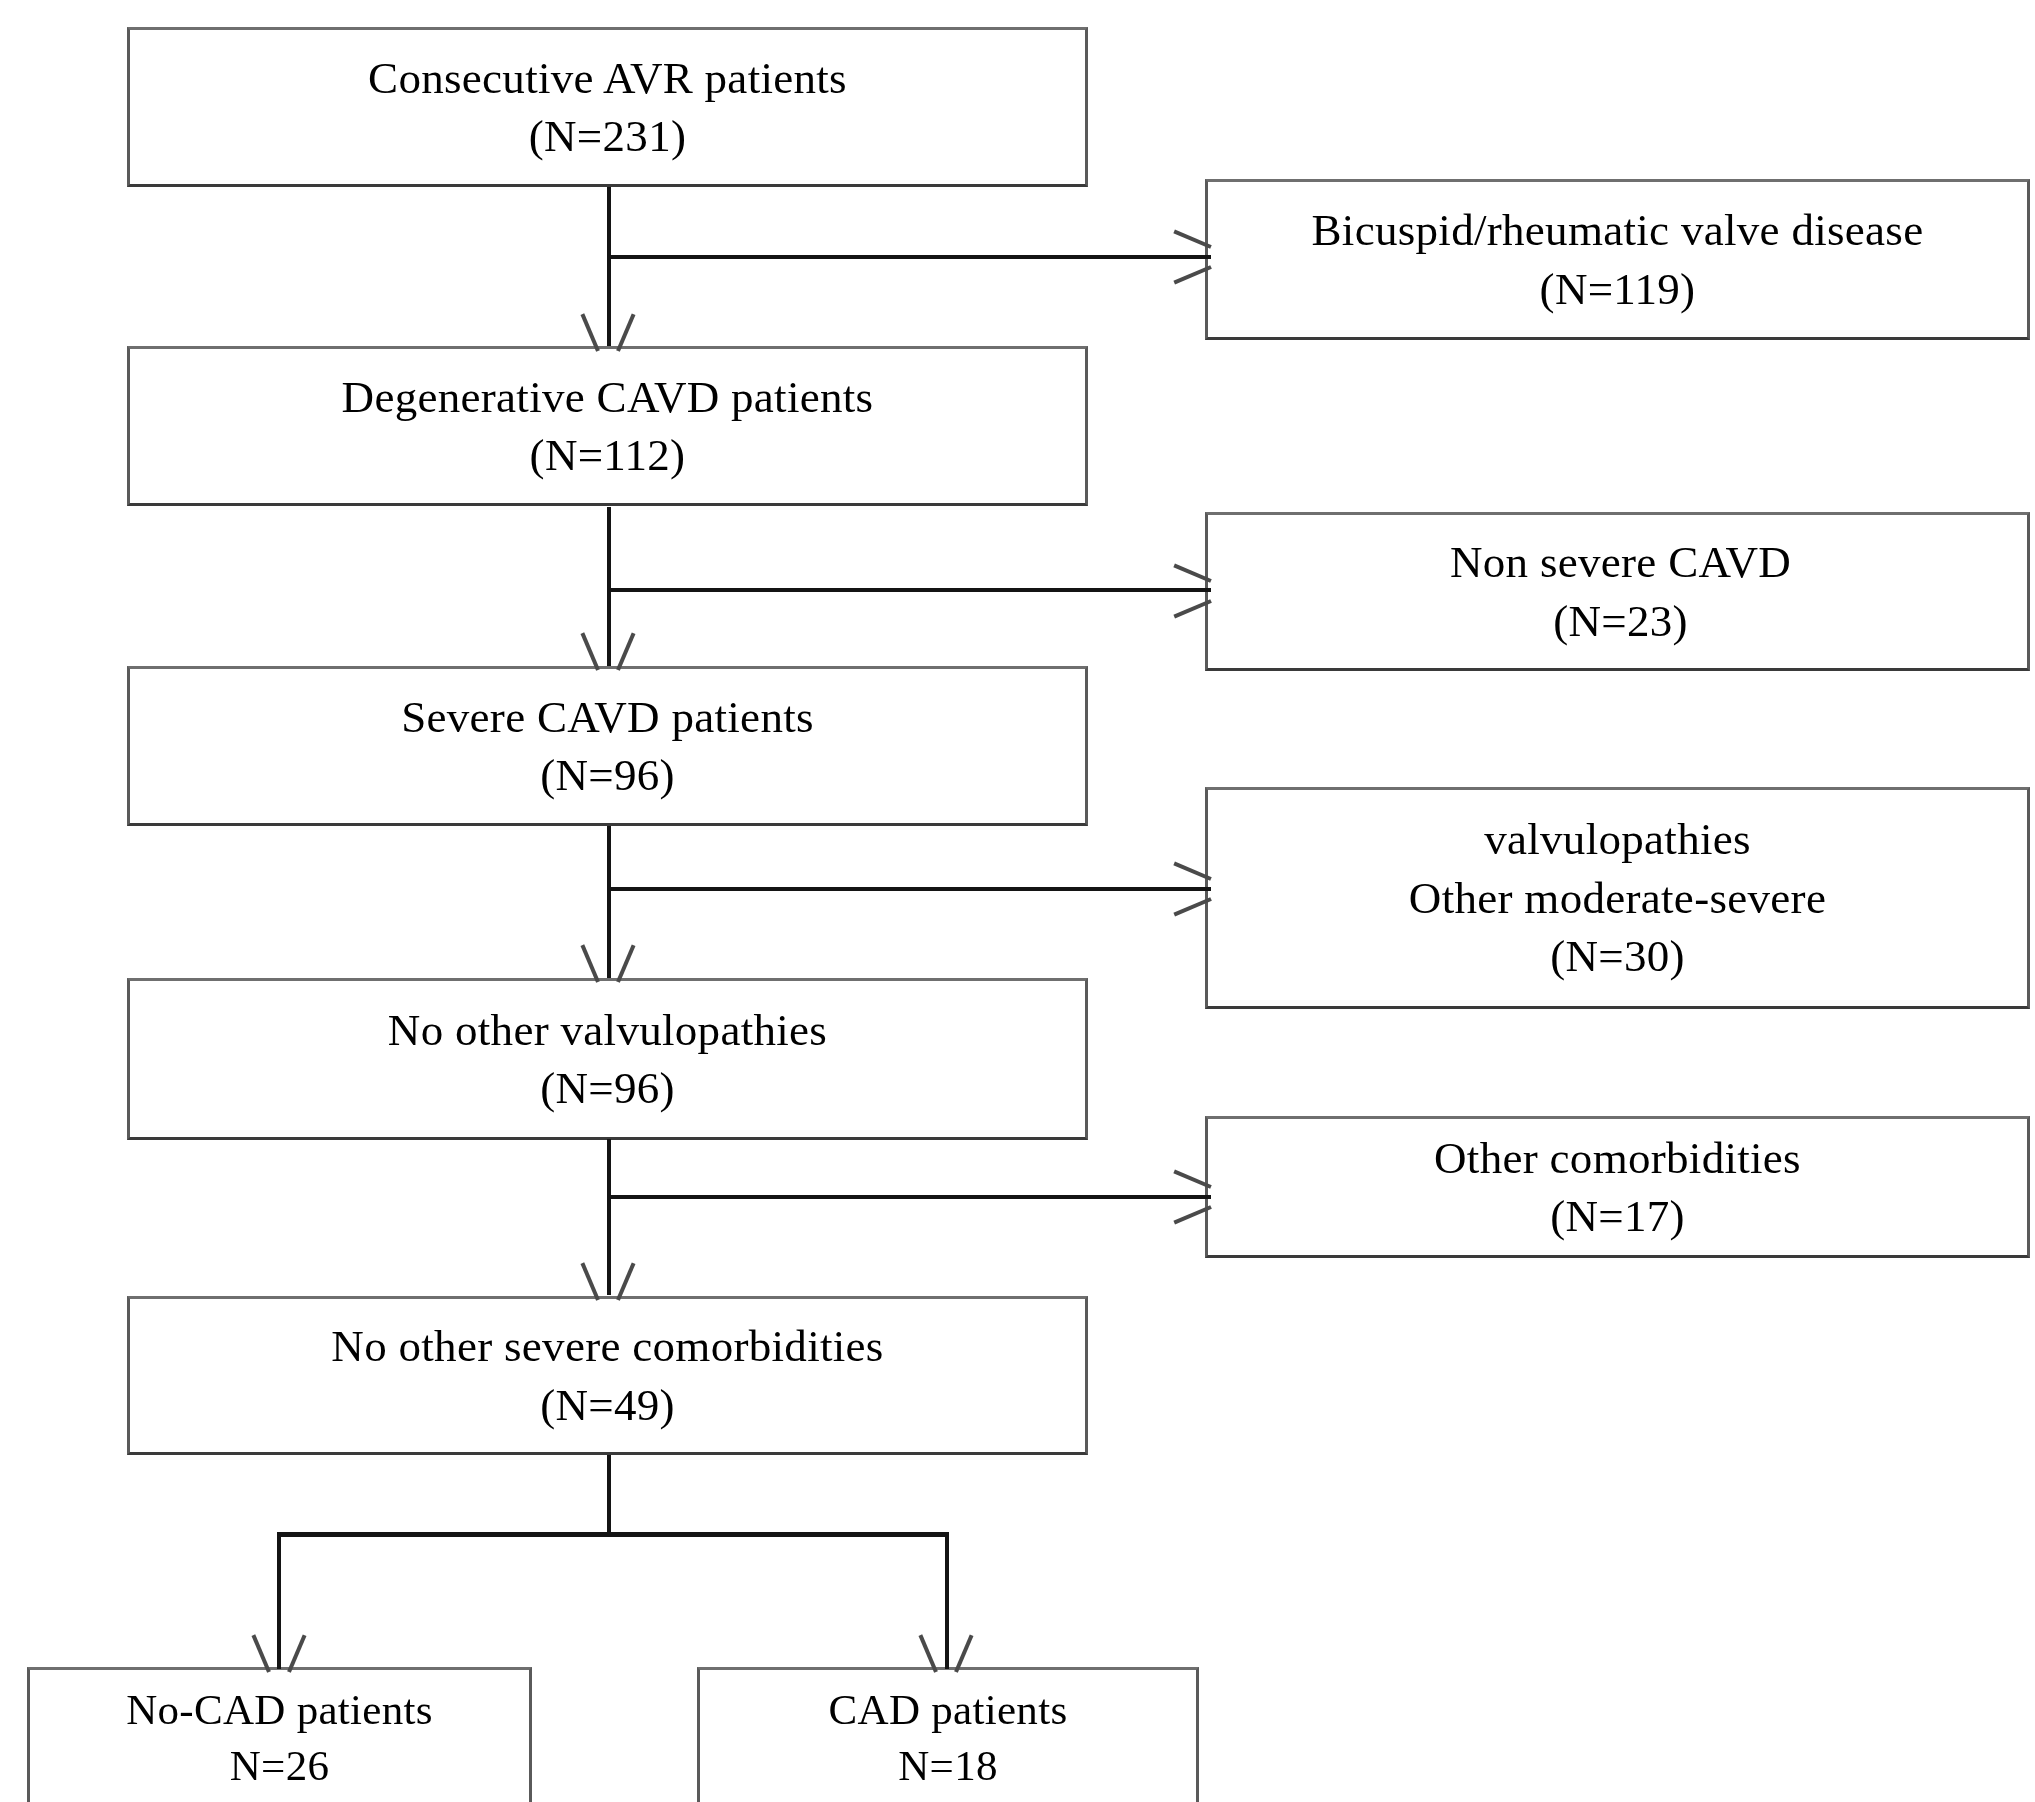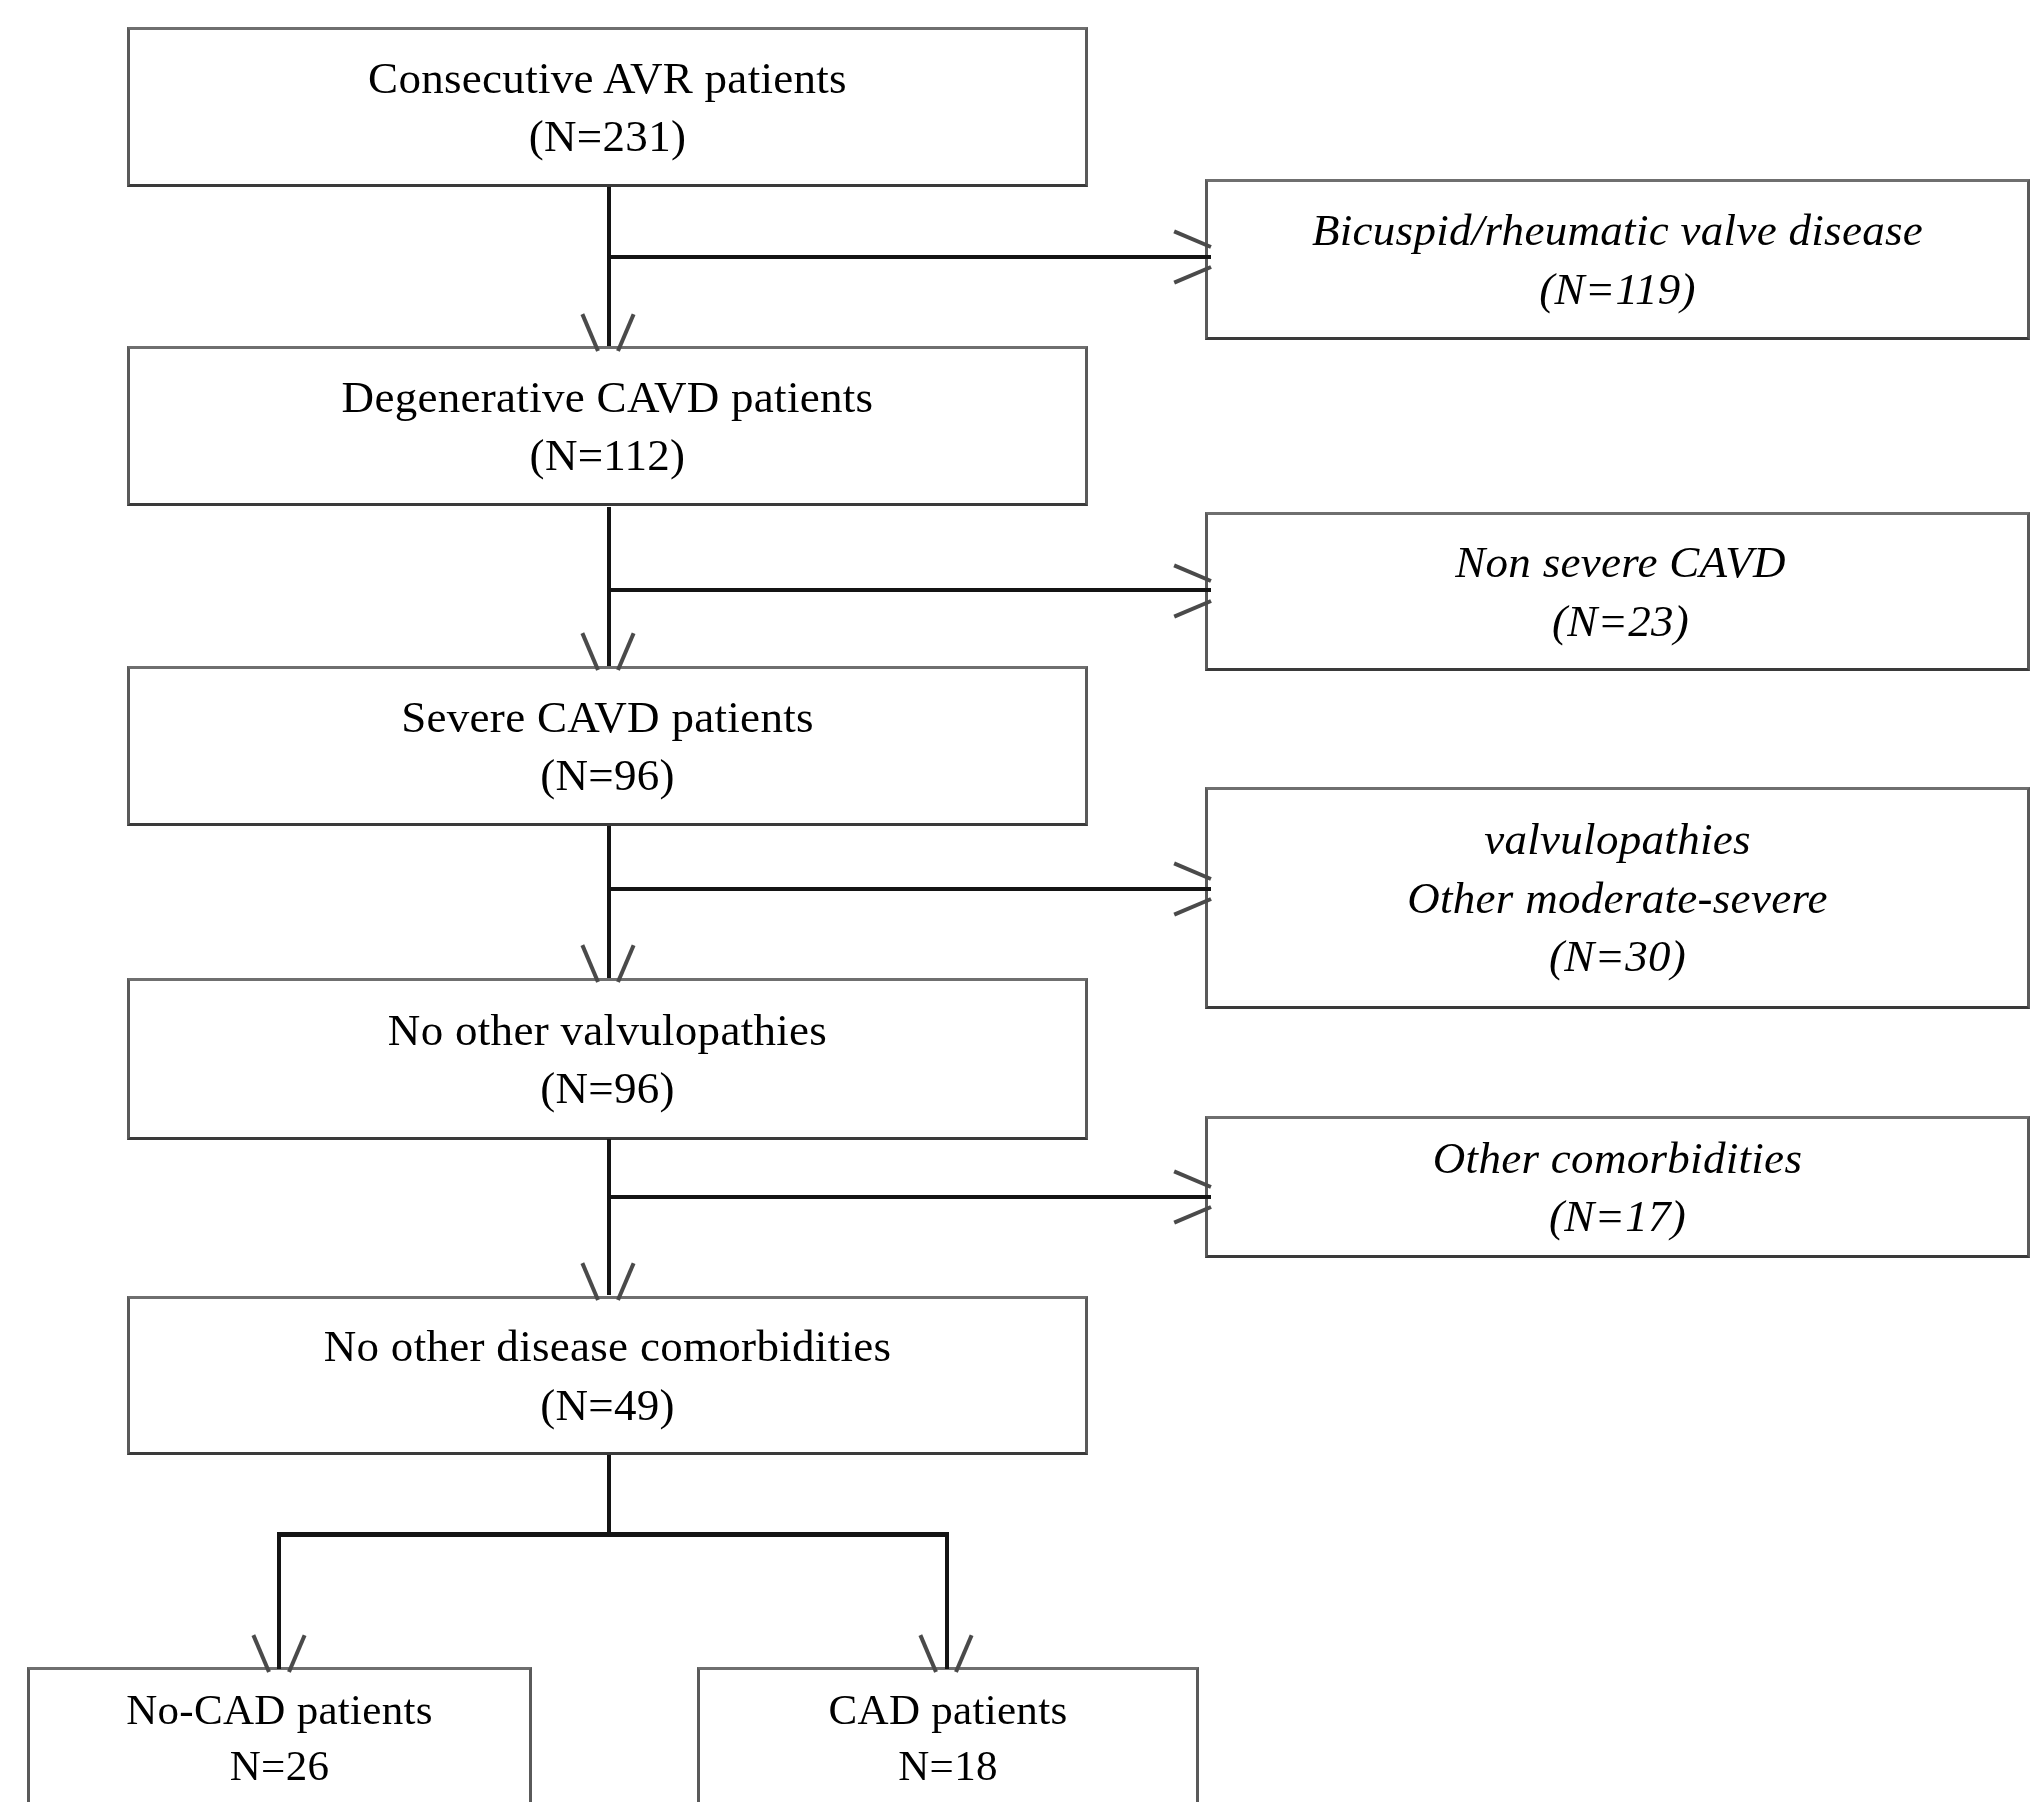--- a/index.html
+++ b/index.html
@@ -37,21 +37,21 @@
     letter-spacing: 0.3px;
   }
   .node .ln {
     display: block;
     white-space: nowrap;
   }
 
   
   .node.main  { left: 127px; width: 961px; font-size: 45px; }
   
-  .node.excl  { left: 1205px; width: 825px; font-size: 45px; font-style: italic; }
+  .node.excl  { left: 1205px; width: 825px; font-size: 45px; }
   
   .node.term  { font-size: 43px; }
 
   .n1 { top: 27px;   height: 160px; }
   .n2 { top: 346px;  height: 160px; }
   .n3 { top: 666px;  height: 160px; }
   .n4 { top: 978px; height: 162px; }
   .n5 { top: 1296px; height: 159px; }
 
   .e1 { top: 179px;  height: 161px; }
@@ -129,21 +129,21 @@
     <span class="ln">Severe CAVD patients</span>
     <span class="ln">(N=96)</span>
   </div>
 
   <div class="node main n4">
     <span class="ln">No other valvulopathies</span>
     <span class="ln">(N=96)</span>
   </div>
 
   <div class="node main n5">
-    <span class="ln">No other disease comorbidities</span>
+    <span class="ln">No other severe comorbidities</span>
     <span class="ln">(N=49)</span>
   </div>
 
   <div class="node excl e1">
     <span class="ln">Bicuspid/rheumatic valve disease</span>
     <span class="ln">(N=119)</span>
   </div>
 
   <div class="node excl e2">
     <span class="ln">Non severe CAVD</span>

